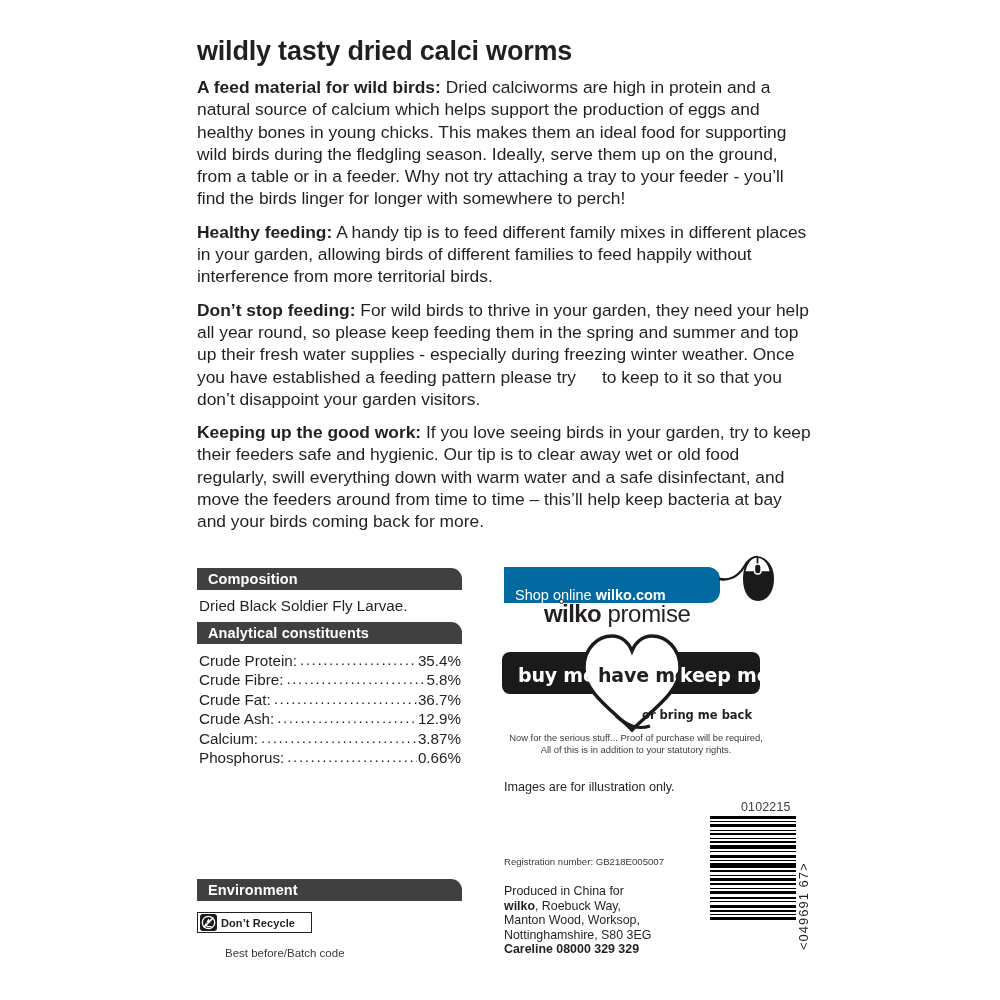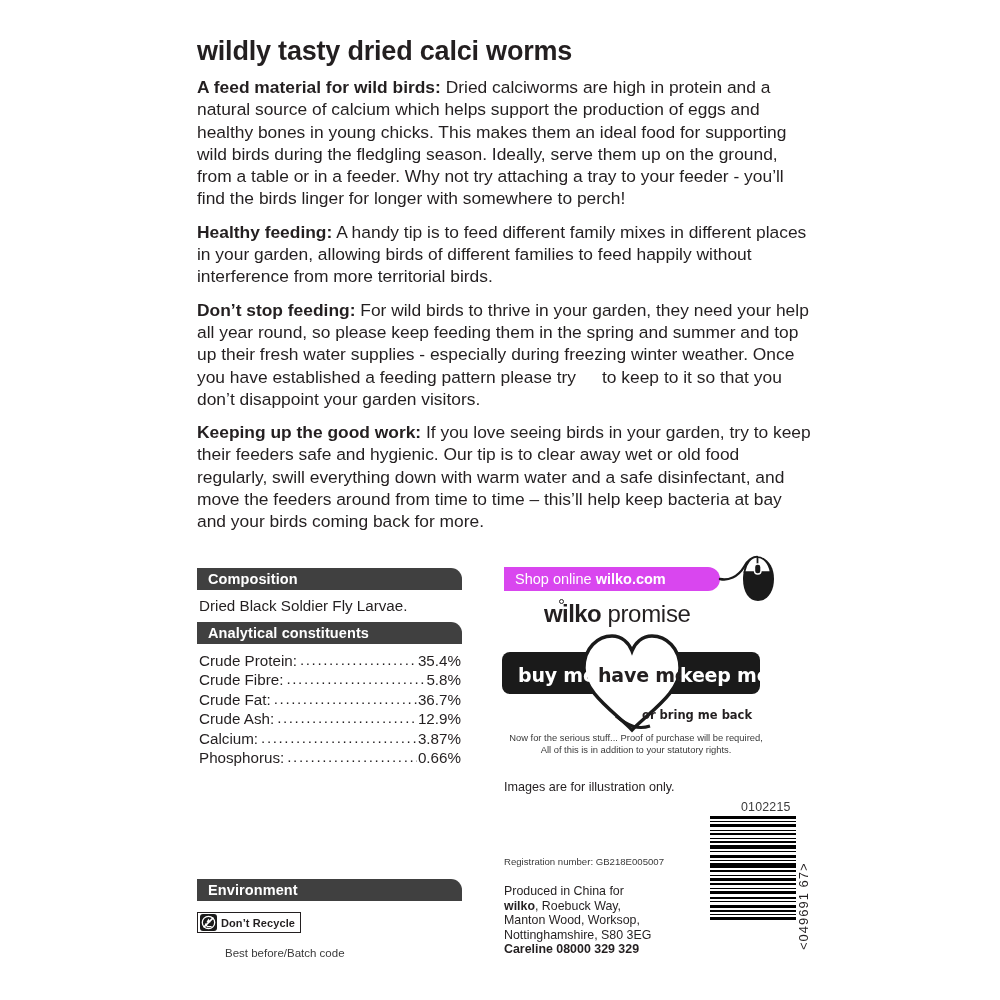--- a/index.html
+++ b/index.html
@@ -104,21 +104,21 @@
 
   
   .recycle-badge {
     position: absolute;
     left: 197px;
     top: 912px;
     height: 21px;
     border: 1.4px solid #231f20;
     display: flex;
     align-items: center;
-    padding-right: 5px;
+    padding-right: 16px;
     box-sizing: border-box;
   }
   .recycle-mark {
     width: 17px;
     height: 17px;
     background: #1a1a1a;
     border-radius: 3px;
     margin: 0 4px 0 2px;
     position: relative;
     flex: 0 0 auto;
@@ -137,26 +137,26 @@
     color: #3a3a3a;
     margin-left: 28px;
   }
 
   
   .shop-banner {
     position: absolute;
     left: 504px;
     top: 567px;
     width: 216px;
-    height: 24px;
-    background: #d946ef;
+    height: 36px;
+    background: #0369a1;
     border-top-right-radius: 12px;
     border-bottom-right-radius: 12px;
     display: flex;
-    align-items: center;
+    align-items: flex-end;
   }
   .shop-banner .txt {
     color: #ffffff;
     font-size: 14.5px;
     padding-left: 11px;
     white-space: nowrap;
   }
   .shop-banner .txt b { font-weight: bold; }
 
   .mouse-icon {

